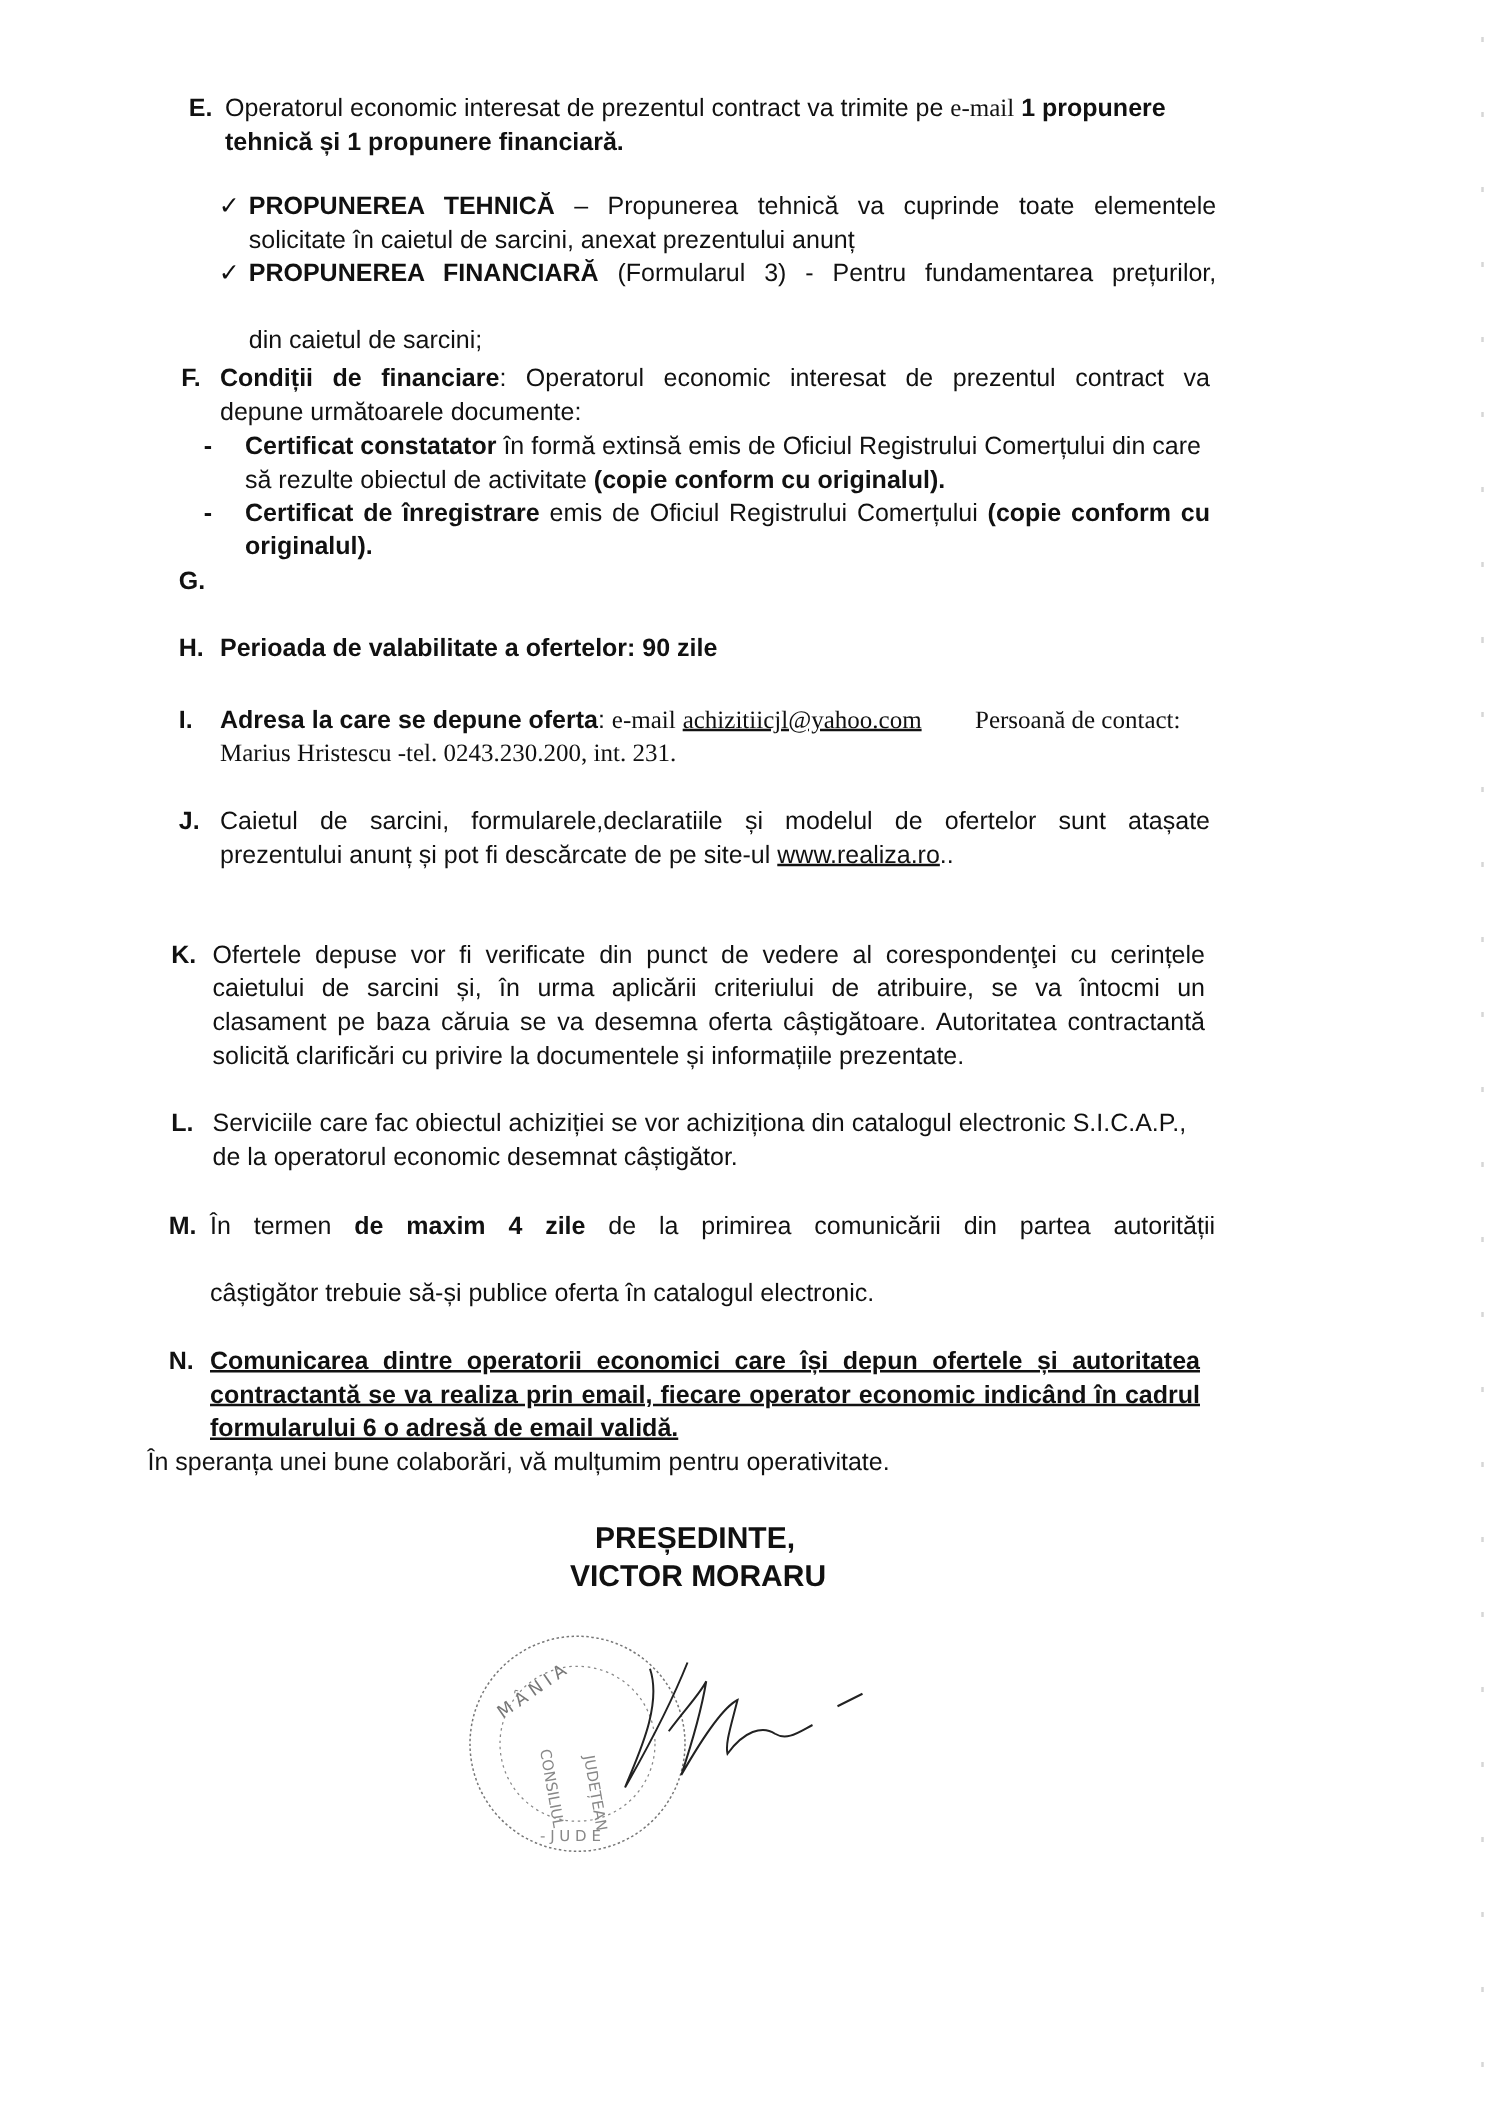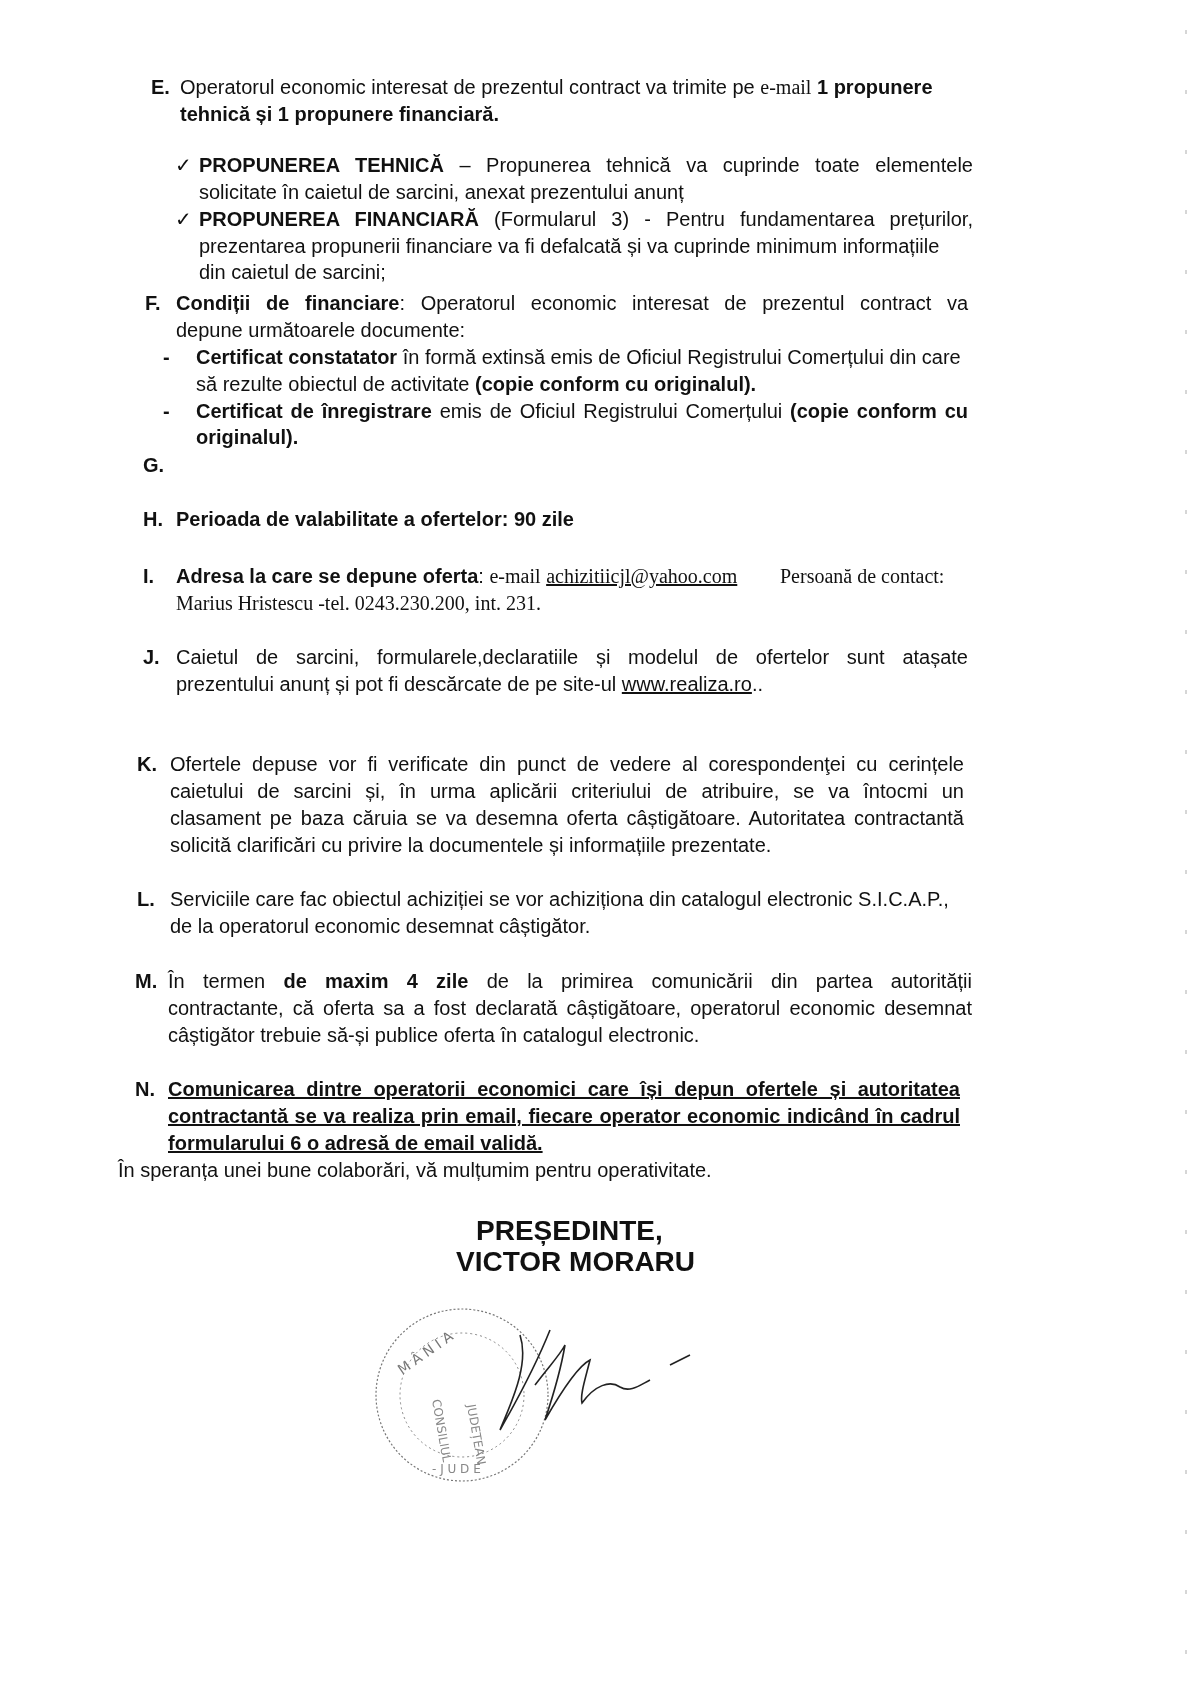--- a/index.html
+++ b/index.html
@@ -10,21 +10,21 @@
   .just { text-align: justify; text-align-last: justify; white-space: normal; }
   .serif { font-family: "Liberation Serif", "DejaVu Serif", serif; font-size: 20px; }
   b { font-weight: bold; }
   .ul { text-decoration: underline; text-decoration-thickness: 2px; }
   .link { text-decoration: underline; }
   .marker { position: absolute; font-size: 20px; font-weight: bold; line-height: 26px; }
   .check { position: absolute; font-size: 20px; line-height: 26px; }
   .dash { position: absolute; font-size: 20px; font-weight: bold; line-height: 26px; }
   .right-edge { position: absolute; left: 1185px; top: 0; width: 2px; height: 1694px;
     background: repeating-linear-gradient(to bottom, #fff 0 30px, #bbb 30px 34px, #fff 34px 60px); opacity: .6; }
-  .sig-title { position: absolute; font-weight: bold; font-size: 28px; line-height: 28px; text-align: center; }
+  .sig-title { position: absolute; font-weight: bold; font-size: 24px; line-height: 28px; text-align: center; }
   .stamp { position: absolute; left: 372px; top: 1305px; width: 180px; height: 180px; }
   .signature { position: absolute; left: 490px; top: 1325px; width: 230px; height: 110px; }
 </style>
 </head>
 <body>
 
 <div class="page">
 
   <span class="marker" style="left:151px;top:74px;">E.</span>
   <div class="line" style="left:180px;top:74px;">
@@ -39,21 +39,20 @@
     <b>PROPUNEREA TEHNICĂ</b>
     <span>– Propunerea  tehnică va cuprinde toate elementele</span>
   </div>
   <div class="line" style="left:199px;top:179px;">solicitate în  caietul de sarcini, anexat prezentului anunț</div>
 
   <span class="check" style="left:175px;top:206px;">✓</span>
   <div class="line just" style="left:199px;top:206px;width:774px;">
     <b>PROPUNEREA FINANCIARĂ</b>
     <span>(Formularul 3) - Pentru fundamentarea prețurilor,</span>
   </div>
-  <div class="line" style="left:199px;top:233px;">prezentarea propunerii  financiare va fi defalcată și va cuprinde minimum informațiile</div>
   <div class="line" style="left:199px;top:259px;">din caietul de sarcini;</div>
 
   <span class="marker" style="left:145px;top:290px;">F.</span>
   <div class="line just" style="left:176px;top:290px;width:792px;">
     <b>Condiții de financiare</b><span>: Operatorul economic interesat de prezentul contract  va</span>
   </div>
   <div class="line" style="left:176px;top:317px;">depune următoarele documente:</div>
 
   <span class="dash" style="left:163px;top:344px;">-</span>
   <div class="line" style="left:196px;top:344px;">
@@ -96,21 +95,20 @@
   <div class="line" style="left:170px;top:832px;">solicită clarificări cu privire la documentele și informațiile prezentate.</div>
 
   <span class="marker" style="left:137px;top:886px;">L.</span>
   <div class="line" style="left:170px;top:886px;">Serviciile care fac obiectul achiziției se vor achiziționa din catalogul electronic S.I.C.A.P.,</div>
   <div class="line" style="left:170px;top:913px;">de la operatorul economic desemnat câștigător.</div>
 
   <span class="marker" style="left:135px;top:968px;">M.</span>
   <div class="line just" style="left:168px;top:968px;width:804px;">
     <span>În termen </span><b>de maxim 4 zile</b><span> de la primirea comunicării din partea autorității</span>
   </div>
-  <div class="line just" style="left:168px;top:995px;width:804px;">contractante, că oferta sa a fost declarată câștigătoare, operatorul economic desemnat</div>
   <div class="line" style="left:168px;top:1022px;">câștigător trebuie să-și publice oferta în catalogul electronic.</div>
 
   <span class="marker" style="left:135px;top:1076px;">N.</span>
   <div class="line just ul" style="left:168px;top:1076px;width:792px;font-weight:bold;">Comunicarea dintre operatorii economici care își depun ofertele și autoritatea</div>
   <div class="line just ul" style="left:168px;top:1103px;width:792px;font-weight:bold;">contractantă se va realiza prin email, fiecare operator economic indicând în cadrul</div>
   <div class="line ul" style="left:168px;top:1130px;font-weight:bold;">formularului 6 o adresă de email validă.</div>
 
   <div class="line" style="left:118px;top:1157px;">În speranța unei bune colaborări, vă mulțumim pentru operativitate.</div>
 
   <svg class="stamp" viewBox="0 0 180 180">

